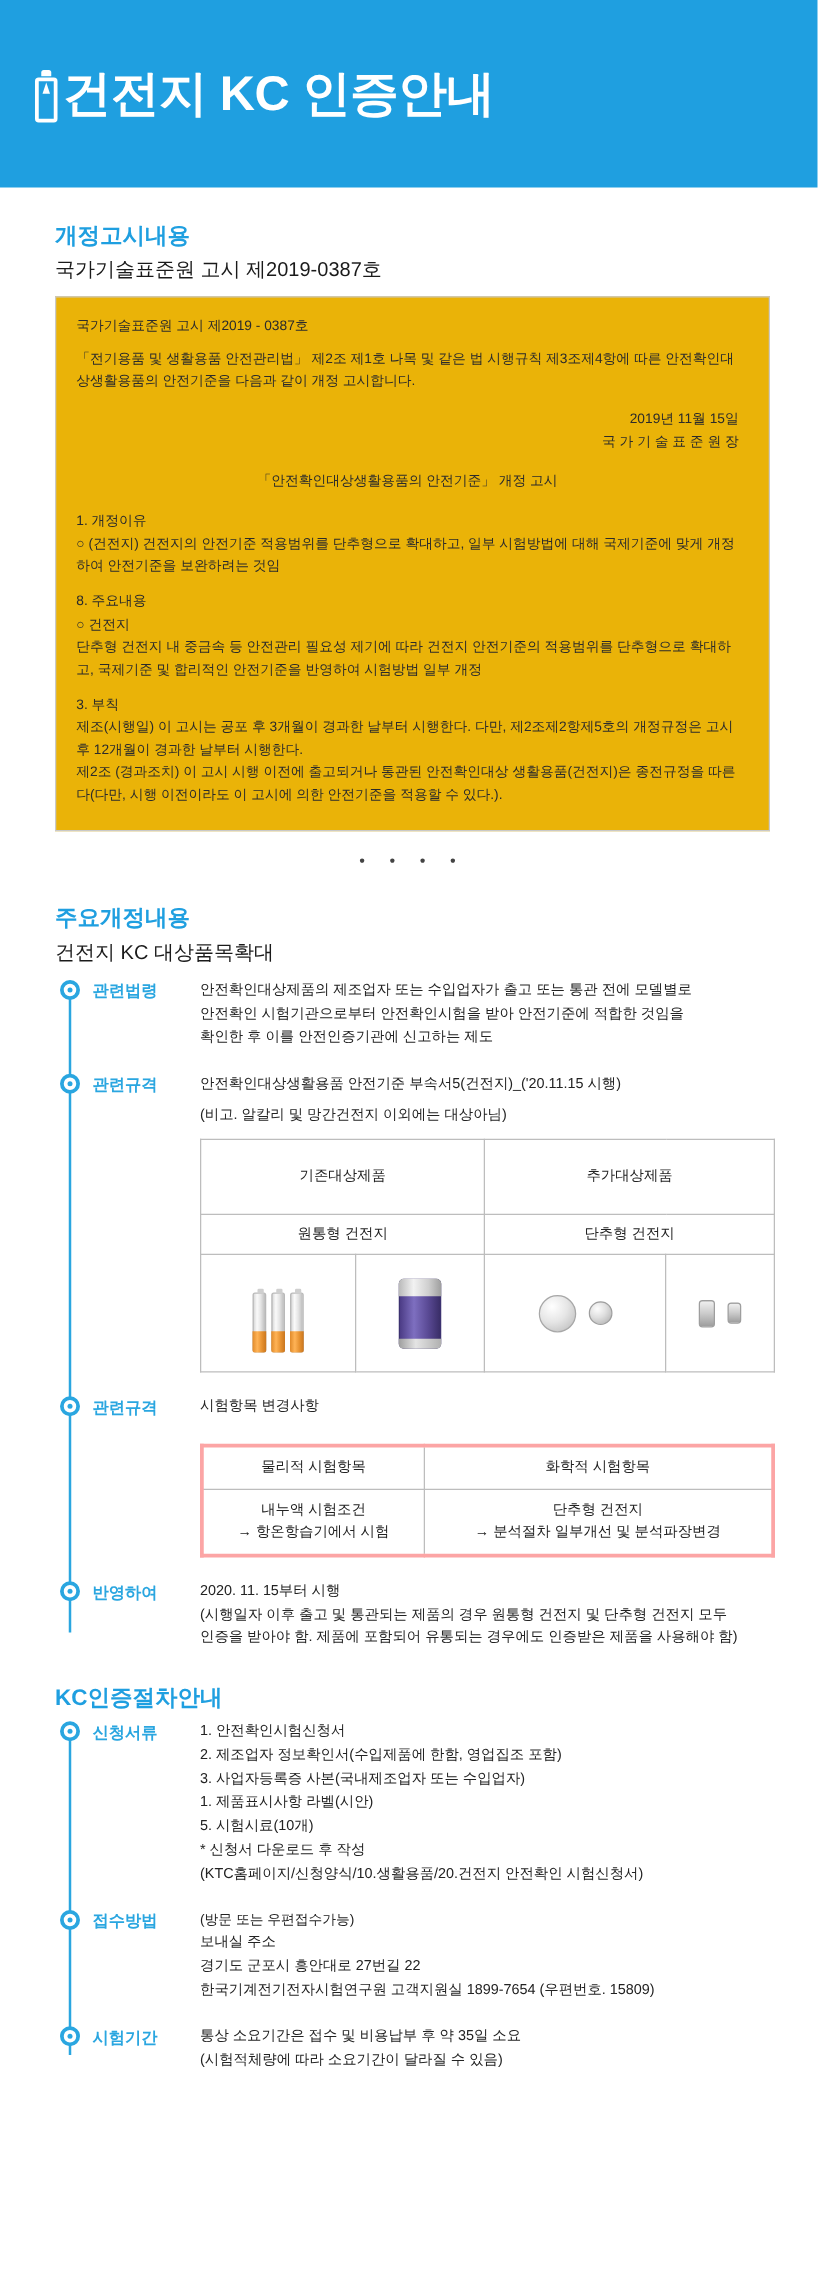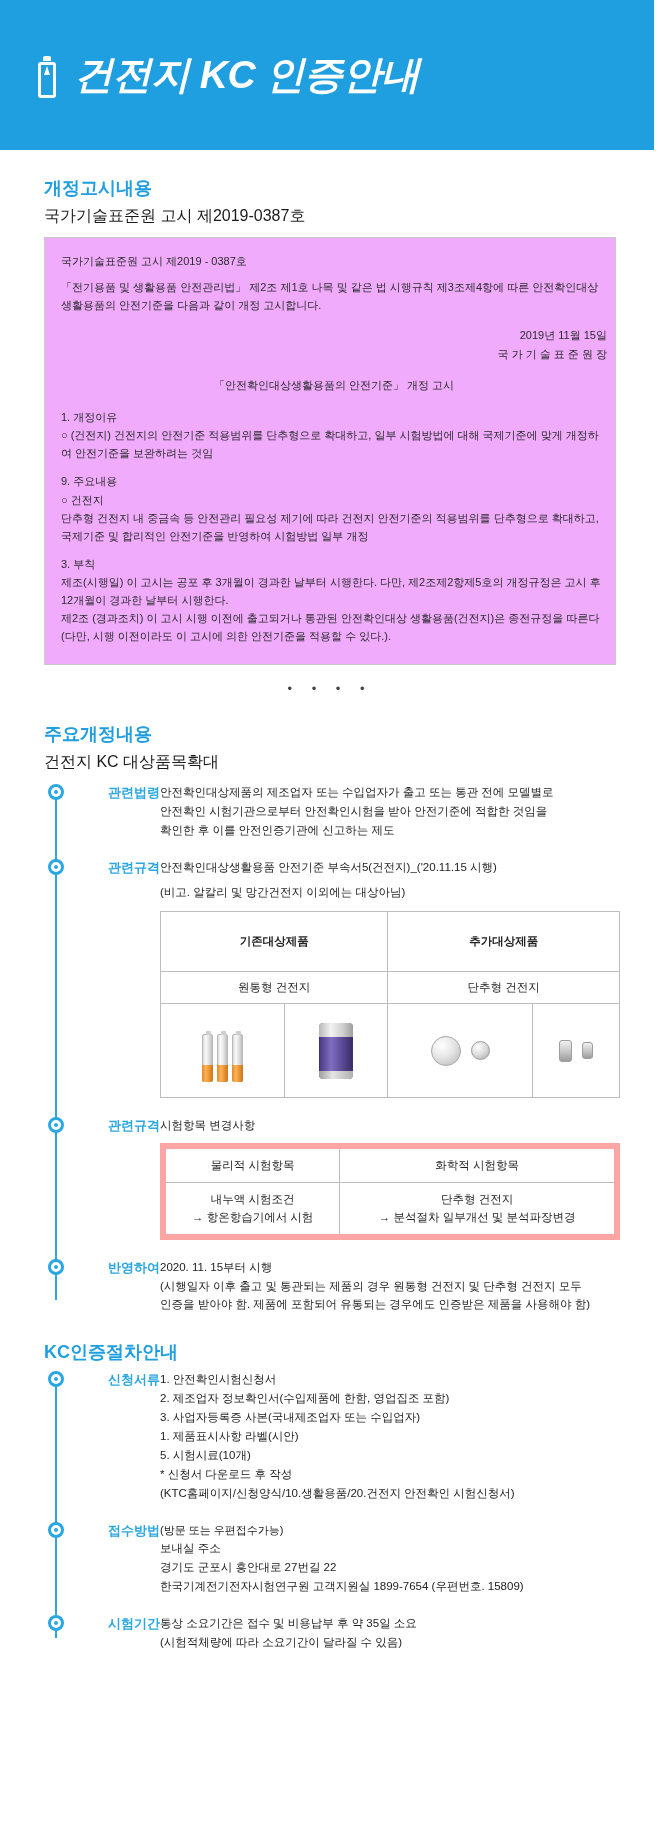--- a/index.html
+++ b/index.html
@@ -12,23 +12,21 @@
     -webkit-font-smoothing: antialiased;
   }
   .page { width: 660px; position: relative; padding-bottom: 10px; }
 
   
   .banner {
     background: #1f9fe0;
     height: 150px;
     display: flex;
     align-items: center;
-    padding-left: 34px;
-    gap: 14px;
-    font-style: italic;
+    padding-left: 24px;
   }
   .batt-icon { width: 26px; height: 46px; position: relative; flex: 0 0 auto; }
   .batt-icon .body {
     position:absolute; left:4px; top:10px; width:18px; height:36px;
     border:3px solid #ffffff; border-radius:3px; background:#1f9fe0;
   }
   .batt-icon .cap {
     position:absolute; left:9px; top:4px; width:8px; height:5px; background:#ffffff; border-radius:2px 2px 0 0;
   }
   .batt-icon .spark {
@@ -42,22 +40,22 @@
   
   .sec-head {
     color:#1f9fe0; font-size:18px; font-weight:bold; margin: 26px 0 6px 44px;
   }
   .sub-head { font-size:16px; margin: 6px 0 10px 44px; color:#1a1a1a; }
 
   
   .notice-box {
     margin: 8px 44px 0 44px;
     border: 1px solid #c9c9c9;
-    background: #f0abfc;
-    padding: 14px 8px 18px 16px;
+    background: #eab308;
+    padding: 14px 24px 18px 16px;
     font-size: 11px;
     line-height: 1.65;
     color: #2b2b2b;
   }
   .notice-box .l1 { margin-bottom:8px; }
   .notice-box .right { text-align:right; margin-top:12px; line-height:1.7; }
   .notice-box .center { text-align:center; margin:12px 0 14px 0; }
   .notice-box .blk { margin-top:10px; }
 
   .dots {
@@ -71,33 +69,33 @@
   }
   .tl-row { position:relative; display:flex; margin-bottom:18px; }
   .tl-dot {
     position:absolute; left:4px; top:1px; width:16px; height:16px; border-radius:50%;
     border:3px solid #2aa6e0; background:#ffffff;
   }
   .tl-dot::after {
     content:""; position:absolute; left:3px; top:3px; width:4px; height:4px; border-radius:50%; background:#2aa6e0;
   }
   .tl-label {
-    flex:0 0 86px; margin-left:30px; color:#2aa6e0; font-size:13px; font-weight:bold; padding-top:1px;text-align:right;
+    flex:0 0 86px; margin-left:30px; color:#2aa6e0; font-size:13px; font-weight:bold; padding-top:1px;
   }
   .tl-body { flex:1 1 auto; font-size:11.5px; line-height:1.65; color:#222; padding-right:40px; }
   .tl-body .sm { font-size:11px; }
   .tl-body .gap { margin-top:6px; }
 
   
   .ptable {
     margin-top:10px; border:1px solid #bdbdbd; width:100%; border-collapse:collapse; background:#fff;
   }
   .ptable td, .ptable th { border:1px solid #bdbdbd; }
   .ptable th {
-    font-size:11.5px; font-weight:bold; padding:20px 0; background:#fff;
+    font-size:11.5px; font-weight:normal; padding:20px 0; background:#fff;
   }
   .ptable .cat { font-size:11.5px; padding:6px 12px; text-align:center; }
   .cellimg { height:94px; position:relative; }
 
   
   .aa-wrap { display:flex; justify-content:center; align-items:flex-end; gap:4px; height:100%; padding-bottom:14px; }
   .aa {
     width:11px; height:48px; border-radius:2px;
     background: linear-gradient(to right, #d9d9d9 0%, #fafafa 30%, #e2e2e2 65%, #bdbdbd 100%);
     position:relative; border:1px solid #b9b9b9;
@@ -138,21 +136,21 @@
     background: radial-gradient(circle at 35% 30%, #fdfdfd 0%, #dedede 45%, #a9a9a9 100%);
     border:1px solid #9e9e9e;
   }
   .coin-side {
     width:13px; height:22px; border-radius:3px;
     background: linear-gradient(to bottom, #f0f0f0 0%, #cacaca 50%, #9d9d9d 100%);
     border:1px solid #9e9e9e;
   }
 
   
-  .ttable { margin-top:8px; border:6px solid #fca5a5; width:100%; border-collapse:collapse; }
+  .ttable { margin-top:20px; border:3px solid #fca5a5; width:100%; border-collapse:collapse; }
   .ttable td { border:1px solid #bdbdbd; text-align:center; font-size:11.5px; padding:7px 4px; line-height:1.6; }
   .ttable .hd { }
 
   
   .btm-space { height: 6px; }
 
   
   .gutter {
     position:absolute; right:0; top:0; width:6px; height:100%; background:#ffffff;
   }
@@ -181,21 +179,21 @@
     <div>「전기용품 및 생활용품 안전관리법」 제2조 제1호 나목 및 같은 법 시행규칙 제3조제4항에 따른 안전확인대상생활용품의 안전기준을 다음과 같이 개정 고시합니다.</div>
     <div class="right">
       <div>2019년 11월 15일</div>
       <div>국 가 기 술 표 준 원 장</div>
     </div>
     <div class="center">「안전확인대상생활용품의 안전기준」 개정 고시</div>
 
     <div class="blk">1. 개정이유</div>
     <div>○ (건전지) 건전지의 안전기준 적용범위를 단추형으로 확대하고, 일부 시험방법에 대해 국제기준에 맞게 개정하여 안전기준을 보완하려는 것임</div>
 
-    <div class="blk">9. 주요내용</div>
+    <div class="blk">8. 주요내용</div>
     <div>○ 건전지</div>
     <div>단추형 건전지 내 중금속 등 안전관리 필요성 제기에 따라 건전지 안전기준의 적용범위를 단추형으로 확대하고, 국제기준 및 합리적인 안전기준을 반영하여 시험방법 일부 개정</div>
 
     <div class="blk">3. 부칙</div>
     <div>제조(시행일) 이 고시는 공포 후 3개월이 경과한 날부터 시행한다. 다만, 제2조제2항제5호의 개정규정은 고시 후 12개월이 경과한 날부터 시행한다.</div>
     <div>제2조 (경과조치) 이 고시 시행 이전에 출고되거나 통관된 안전확인대상 생활용품(건전지)은 종전규정을 따른다(다만, 시행 이전이라도 이 고시에 의한 안전기준을 적용할 수 있다.).</div>
   </div>
 
   <div class="dots">• • • •</div>
 

